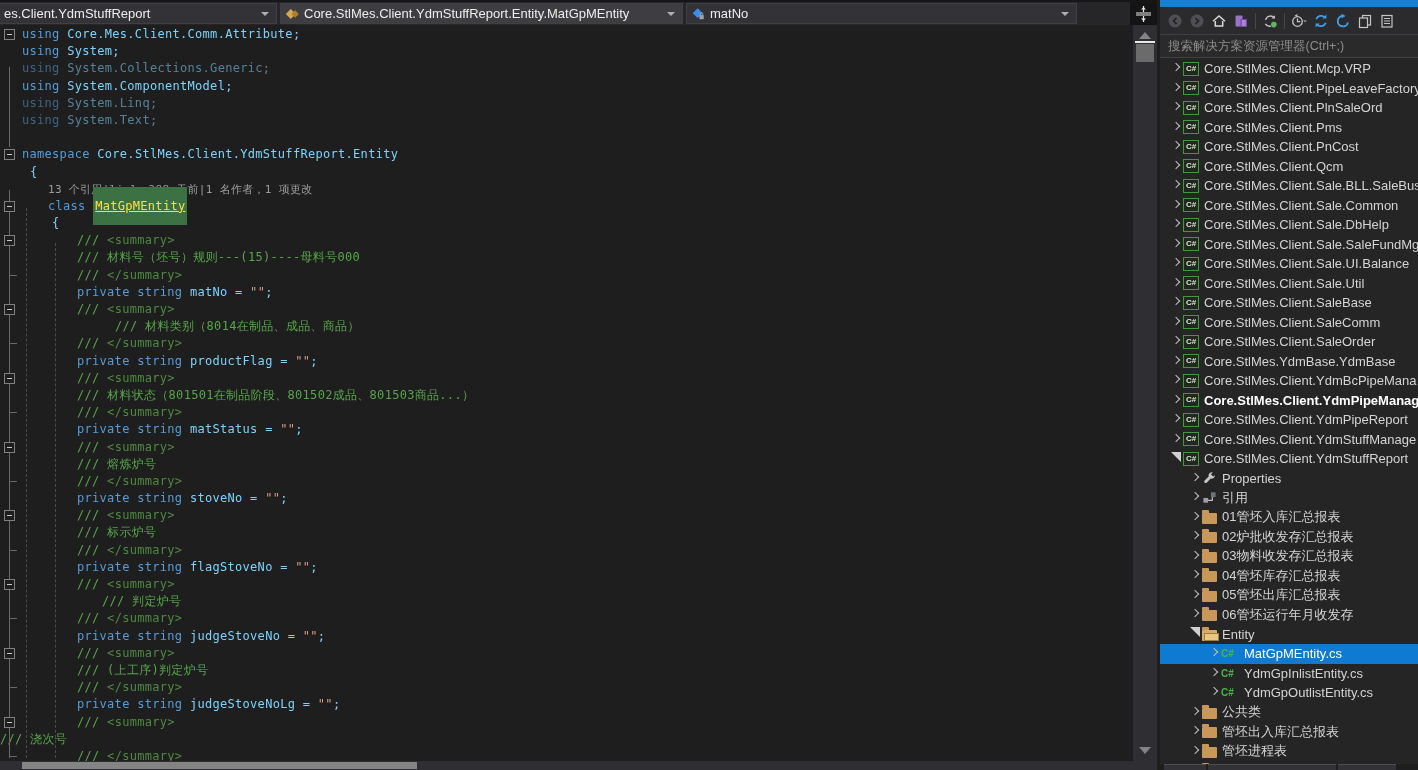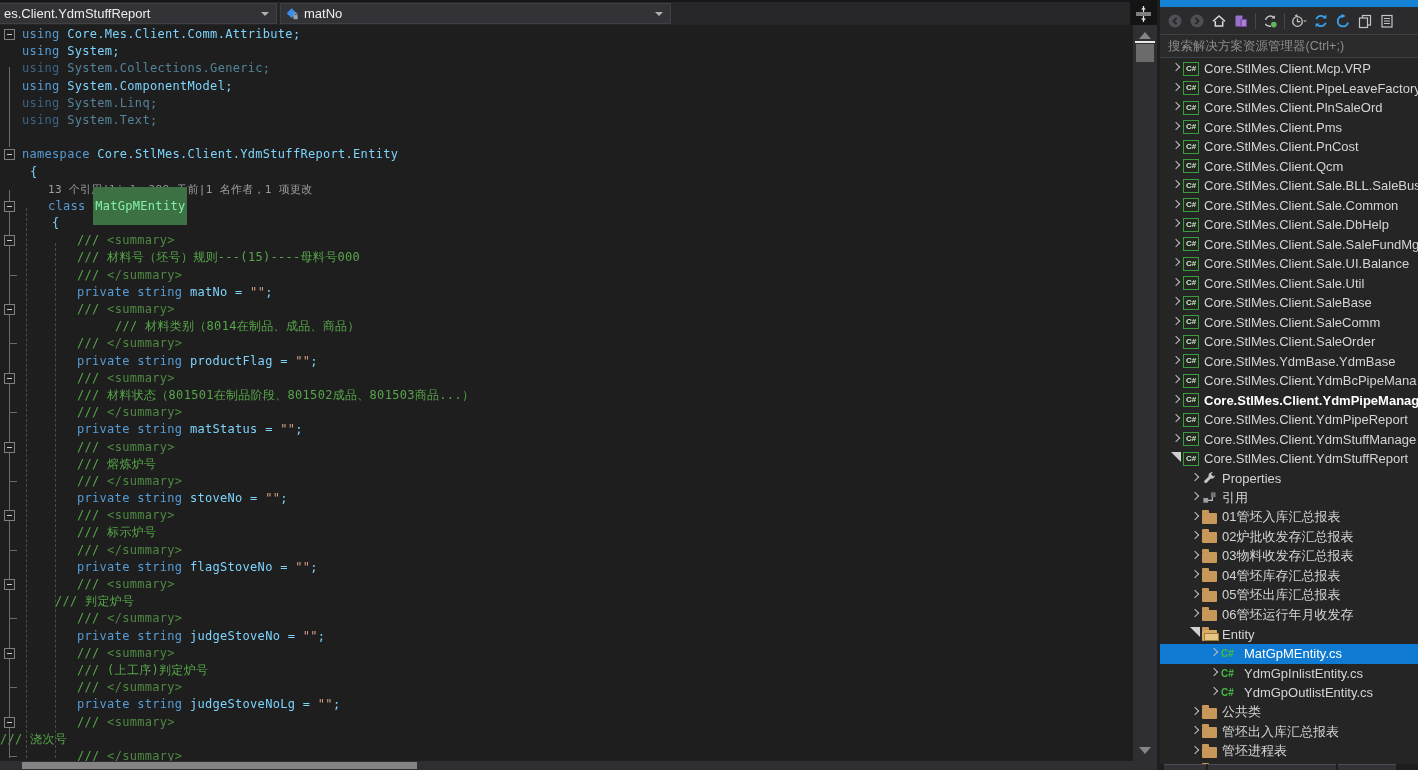--- a/index.html
+++ b/index.html
@@ -31,21 +31,21 @@
                 font-family:"DejaVu Sans Mono", monospace; font-size:12px; letter-spacing:.3px; }
   .code-line { position:relative; height:17.2px; line-height:17.2px; white-space:pre; }
   .code-line.dim .tk-kw, .code-line.dim .tk-id { opacity:.55; }
   .code-line.lens { font-size:11px; }
   .tk-kw  { color:#569cd6; }
   .tk-id  { color:#7dd3fc; }
   .tk-str { color:#d69d85; }
   .tk-cmt { color:#57a64a; }
   .tk-tag { color:#4f8842; }
   .tk-lens{ color:#9d9d9d; }
-  .tk-cls { color:#86efac; background:#3c7144; padding:12px 2px; }
+  .tk-cls { color:#fde047; background:#3c7144; padding:12px 2px;text-decoration:underline; }
 
   .fold-box { position:absolute; left:4px; top:3px; width:11px; height:11px; background:#1e1e1e;
               border:1px solid #808080; z-index:3; }
   .fold-box::after { content:""; position:absolute; left:2px; top:4px; width:5px; height:1px; background:#c8c8c8; }
   .fold-tick { position:absolute; left:9px; top:8px; width:8px; height:1px; background:#6a6a6a; }
   .fold-guide { position:absolute; left:9px; width:1px; background:#6a6a6a; z-index:1; }
   .fg-using { top:42px; height:80px; }
   .fg-main  { top:165px; bottom:12px; }
   .indent-guide { position:absolute; width:0; border-left:1px dashed #4b4b4b; z-index:1; }
   .ig1 { left:26px; top:183px; bottom:12px; }
@@ -99,20 +99,28 @@
 </style>
 </head>
 <body>
 
 <div class="editor-pane">
   <div class="nav-bar">
     <div class="nav-dd dd1">
       <span class="txt">es.Client.YdmStuffReport</span>
       <span class="dd-arrow"></span>
     </div>
+    <div class="nav-dd dd2">
+      <svg class="dd-icon" viewBox="0 0 16 16">
+        <rect x="2" y="4" width="8" height="8" transform="rotate(45 6 8)" fill="#d8a84e"></rect>
+        <rect x="8" y="5" width="6" height="6" transform="rotate(45 11 8)" fill="#b07f2e"></rect>
+      </svg>
+      <span class="txt">Core.StlMes.Client.YdmStuffReport.Entity.MatGpMEntity</span>
+      <span class="dd-arrow"></span>
+    </div>
     <div class="nav-dd dd3">
       <svg class="dd-icon" viewBox="0 0 16 16">
         <rect x="3" y="3" width="8" height="8" transform="rotate(45 7 7)" fill="#3b8eea"></rect>
         <rect x="9" y="9" width="5" height="5" rx="1" fill="#9da2a6"></rect>
         <path d="M10 9.5v-1.4a1.5 1.5 0 0 1 3 0v1.4" stroke="#9da2a6" fill="none"></path>
       </svg>
       <span class="txt">matNo</span>
       <span class="dd-arrow"></span>
     </div>
     <div class="splitter-box">
@@ -156,21 +164,21 @@
         <div class="code-line"><span style="padding-left: 77px; display: inline-block;"><span class="tk-kw">private</span><span class="tk-id"> </span><span class="tk-kw">string</span><span class="tk-id"> matStatus = </span><span class="tk-str">""</span><span class="tk-id">;</span></span></div>
         <div class="code-line"><span class="fold-box"></span><span style="padding-left: 77px; display: inline-block;"><span class="tk-cmt">/// </span><span class="tk-tag">&lt;summary&gt;</span></span></div>
         <div class="code-line"><span style="padding-left: 77px; display: inline-block;"><span class="tk-cmt">/// 熔炼炉号</span></span></div>
         <div class="code-line"><span class="fold-tick"></span><span style="padding-left: 77px; display: inline-block;"><span class="tk-cmt">/// </span><span class="tk-tag">&lt;/summary&gt;</span></span></div>
         <div class="code-line"><span style="padding-left: 77px; display: inline-block;"><span class="tk-kw">private</span><span class="tk-id"> </span><span class="tk-kw">string</span><span class="tk-id"> stoveNo = </span><span class="tk-str">""</span><span class="tk-id">;</span></span></div>
         <div class="code-line"><span class="fold-box"></span><span style="padding-left: 77px; display: inline-block;"><span class="tk-cmt">/// </span><span class="tk-tag">&lt;summary&gt;</span></span></div>
         <div class="code-line"><span style="padding-left: 77px; display: inline-block;"><span class="tk-cmt">/// 标示炉号</span></span></div>
         <div class="code-line"><span class="fold-tick"></span><span style="padding-left: 77px; display: inline-block;"><span class="tk-cmt">/// </span><span class="tk-tag">&lt;/summary&gt;</span></span></div>
         <div class="code-line"><span style="padding-left: 77px; display: inline-block;"><span class="tk-kw">private</span><span class="tk-id"> </span><span class="tk-kw">string</span><span class="tk-id"> flagStoveNo = </span><span class="tk-str">""</span><span class="tk-id">;</span></span></div>
         <div class="code-line"><span class="fold-box"></span><span style="padding-left: 77px; display: inline-block;"><span class="tk-cmt">/// </span><span class="tk-tag">&lt;summary&gt;</span></span></div>
-        <div class="code-line"><span style="padding-left: 55px; display: inline-block;"><span class="tk-cmt">/// 判定炉号</span></span></div>
+        <div class="code-line"><span style="padding-left: 102px; display: inline-block;"><span class="tk-cmt">/// 判定炉号</span></span></div>
         <div class="code-line"><span class="fold-tick"></span><span style="padding-left: 77px; display: inline-block;"><span class="tk-cmt">/// </span><span class="tk-tag">&lt;/summary&gt;</span></span></div>
         <div class="code-line"><span style="padding-left: 77px; display: inline-block;"><span class="tk-kw">private</span><span class="tk-id"> </span><span class="tk-kw">string</span><span class="tk-id"> judgeStoveNo = </span><span class="tk-str">""</span><span class="tk-id">;</span></span></div>
         <div class="code-line"><span class="fold-box"></span><span style="padding-left: 77px; display: inline-block;"><span class="tk-cmt">/// </span><span class="tk-tag">&lt;summary&gt;</span></span></div>
         <div class="code-line"><span style="padding-left: 77px; display: inline-block;"><span class="tk-cmt">/// (上工序)判定炉号</span></span></div>
         <div class="code-line"><span class="fold-tick"></span><span style="padding-left: 77px; display: inline-block;"><span class="tk-cmt">/// </span><span class="tk-tag">&lt;/summary&gt;</span></span></div>
         <div class="code-line"><span style="padding-left: 77px; display: inline-block;"><span class="tk-kw">private</span><span class="tk-id"> </span><span class="tk-kw">string</span><span class="tk-id"> judgeStoveNoLg = </span><span class="tk-str">""</span><span class="tk-id">;</span></span></div>
         <div class="code-line"><span class="fold-box"></span><span style="padding-left: 77px; display: inline-block;"><span class="tk-cmt">/// </span><span class="tk-tag">&lt;summary&gt;</span></span></div>
         <div class="code-line"><span style="display: inline-block; text-align: center;"><span class="tk-cmt">/// 浇次号</span></span></div>
         <div class="code-line"><span class="fold-tick"></span><span style="padding-left: 77px; display: inline-block;"><span class="tk-cmt">/// </span><span class="tk-tag">&lt;/summary&gt;</span></span></div>
       </div>

